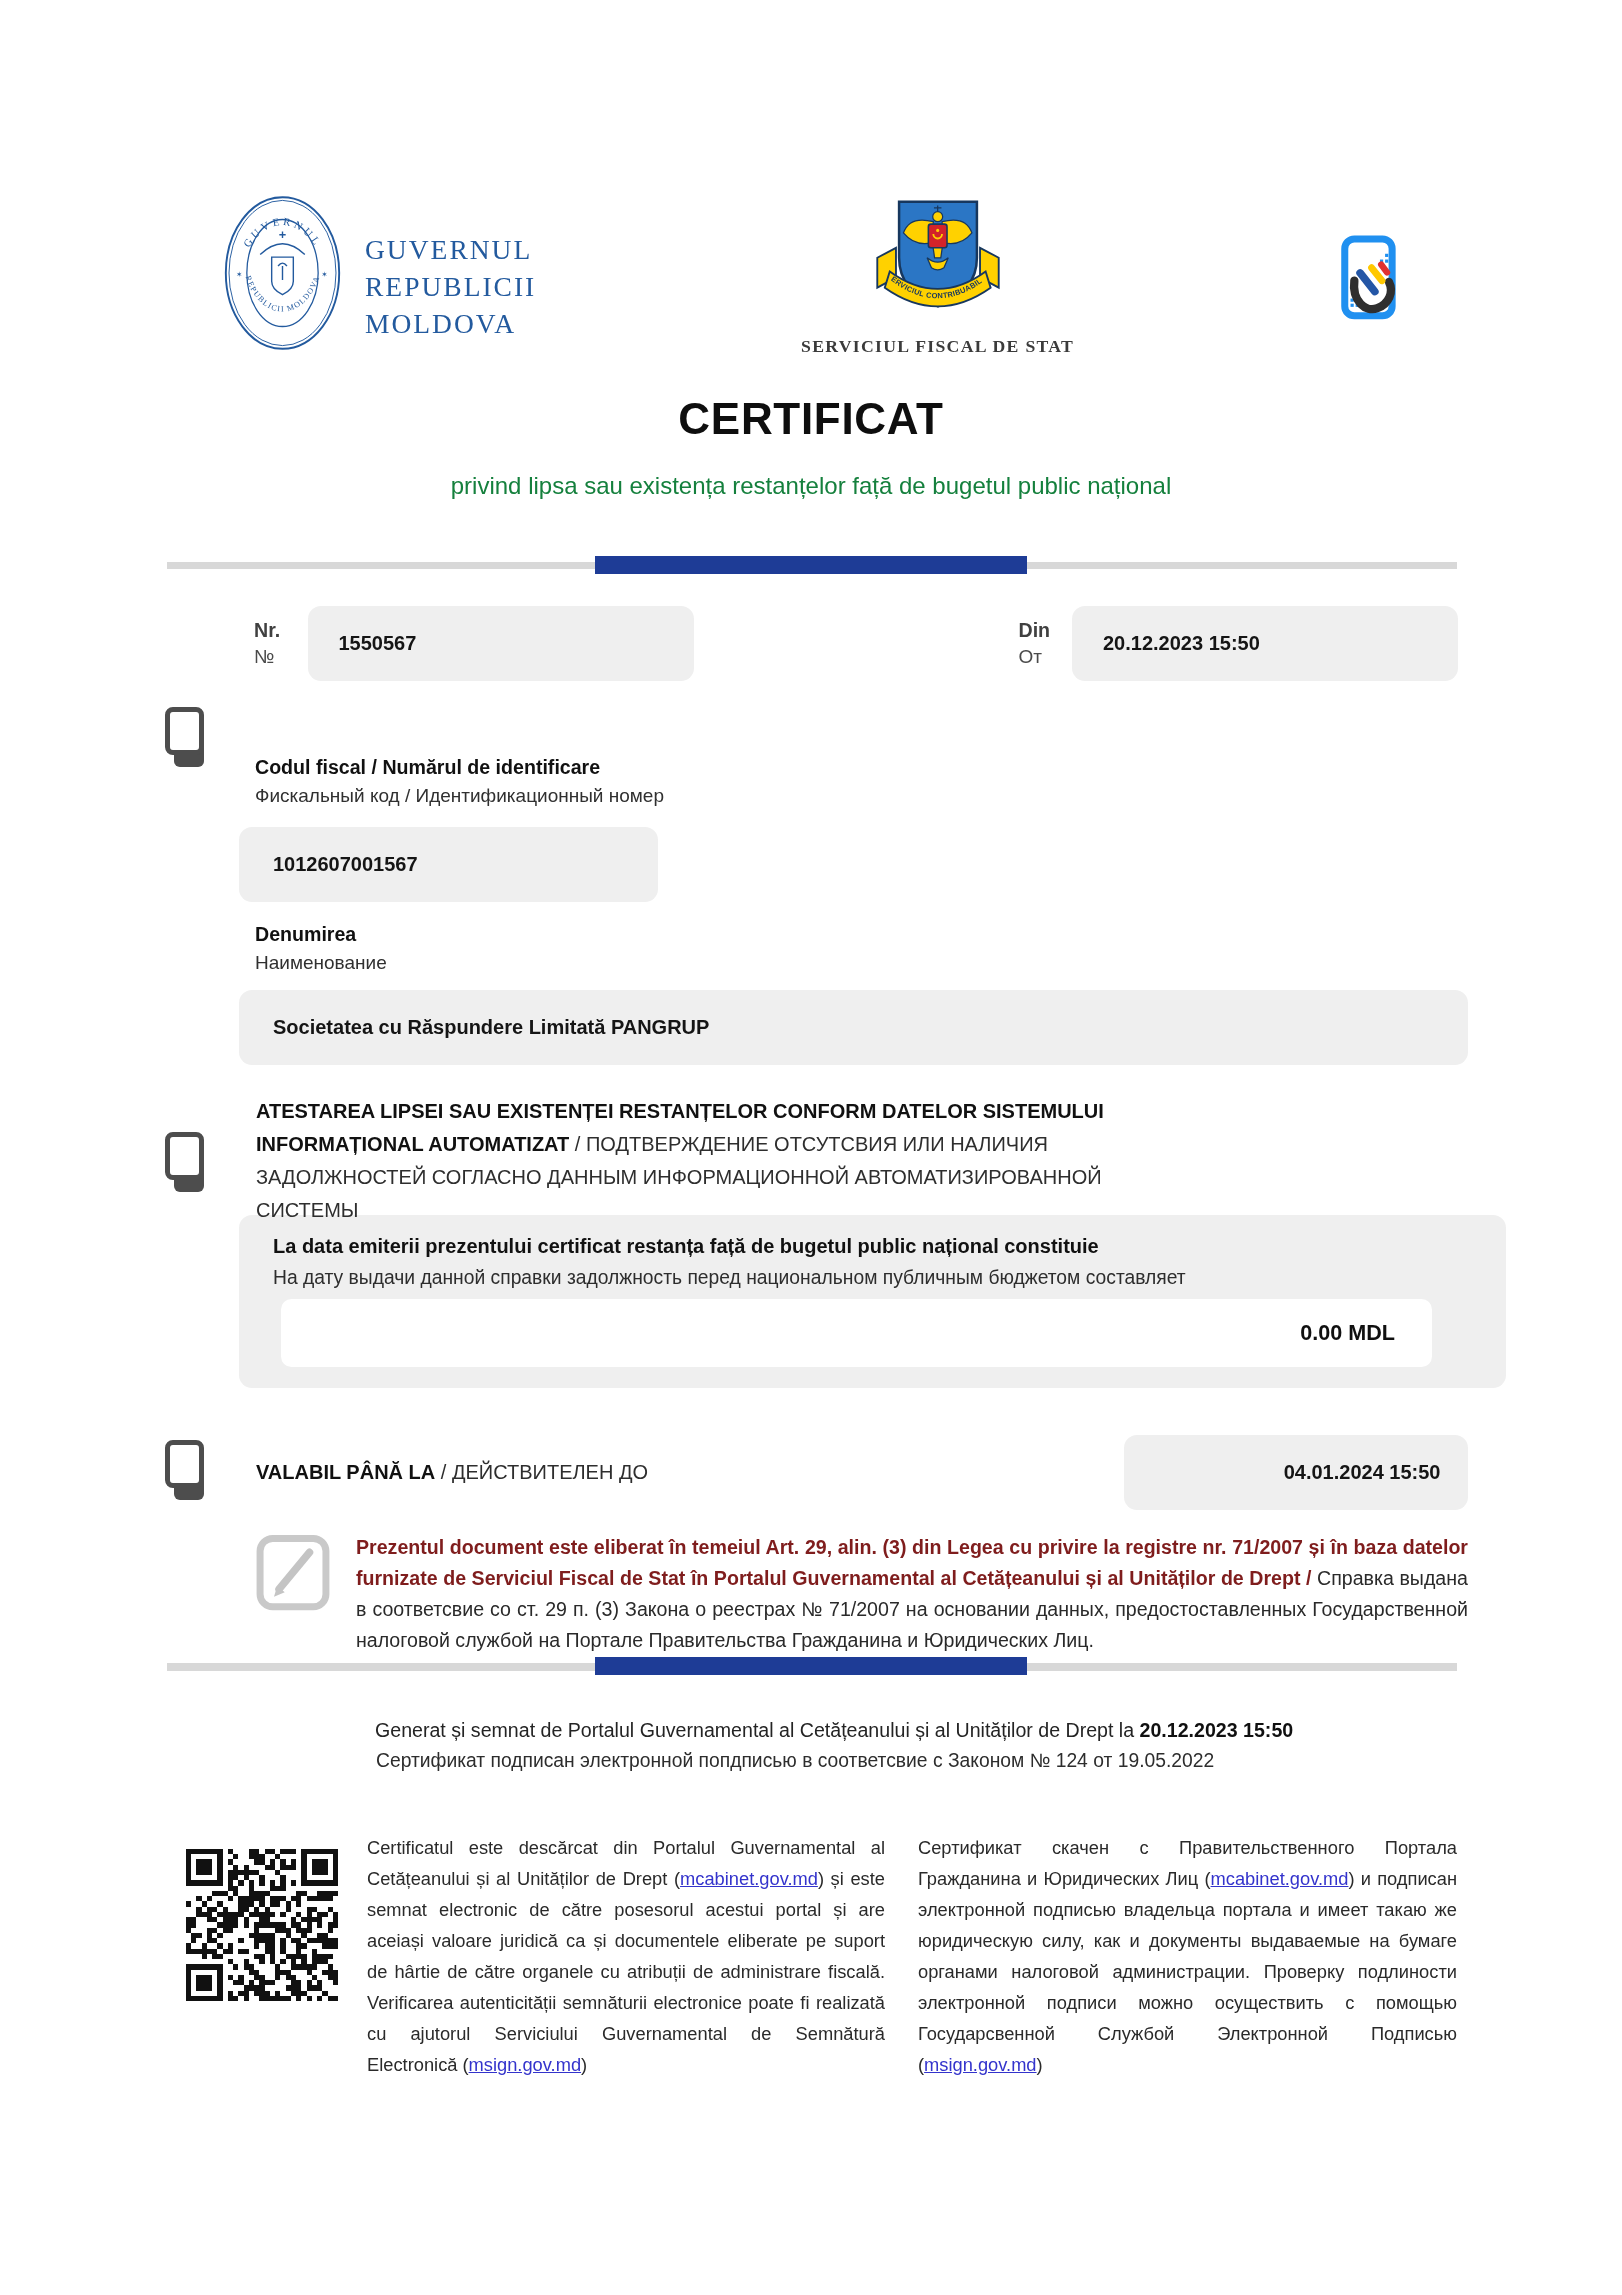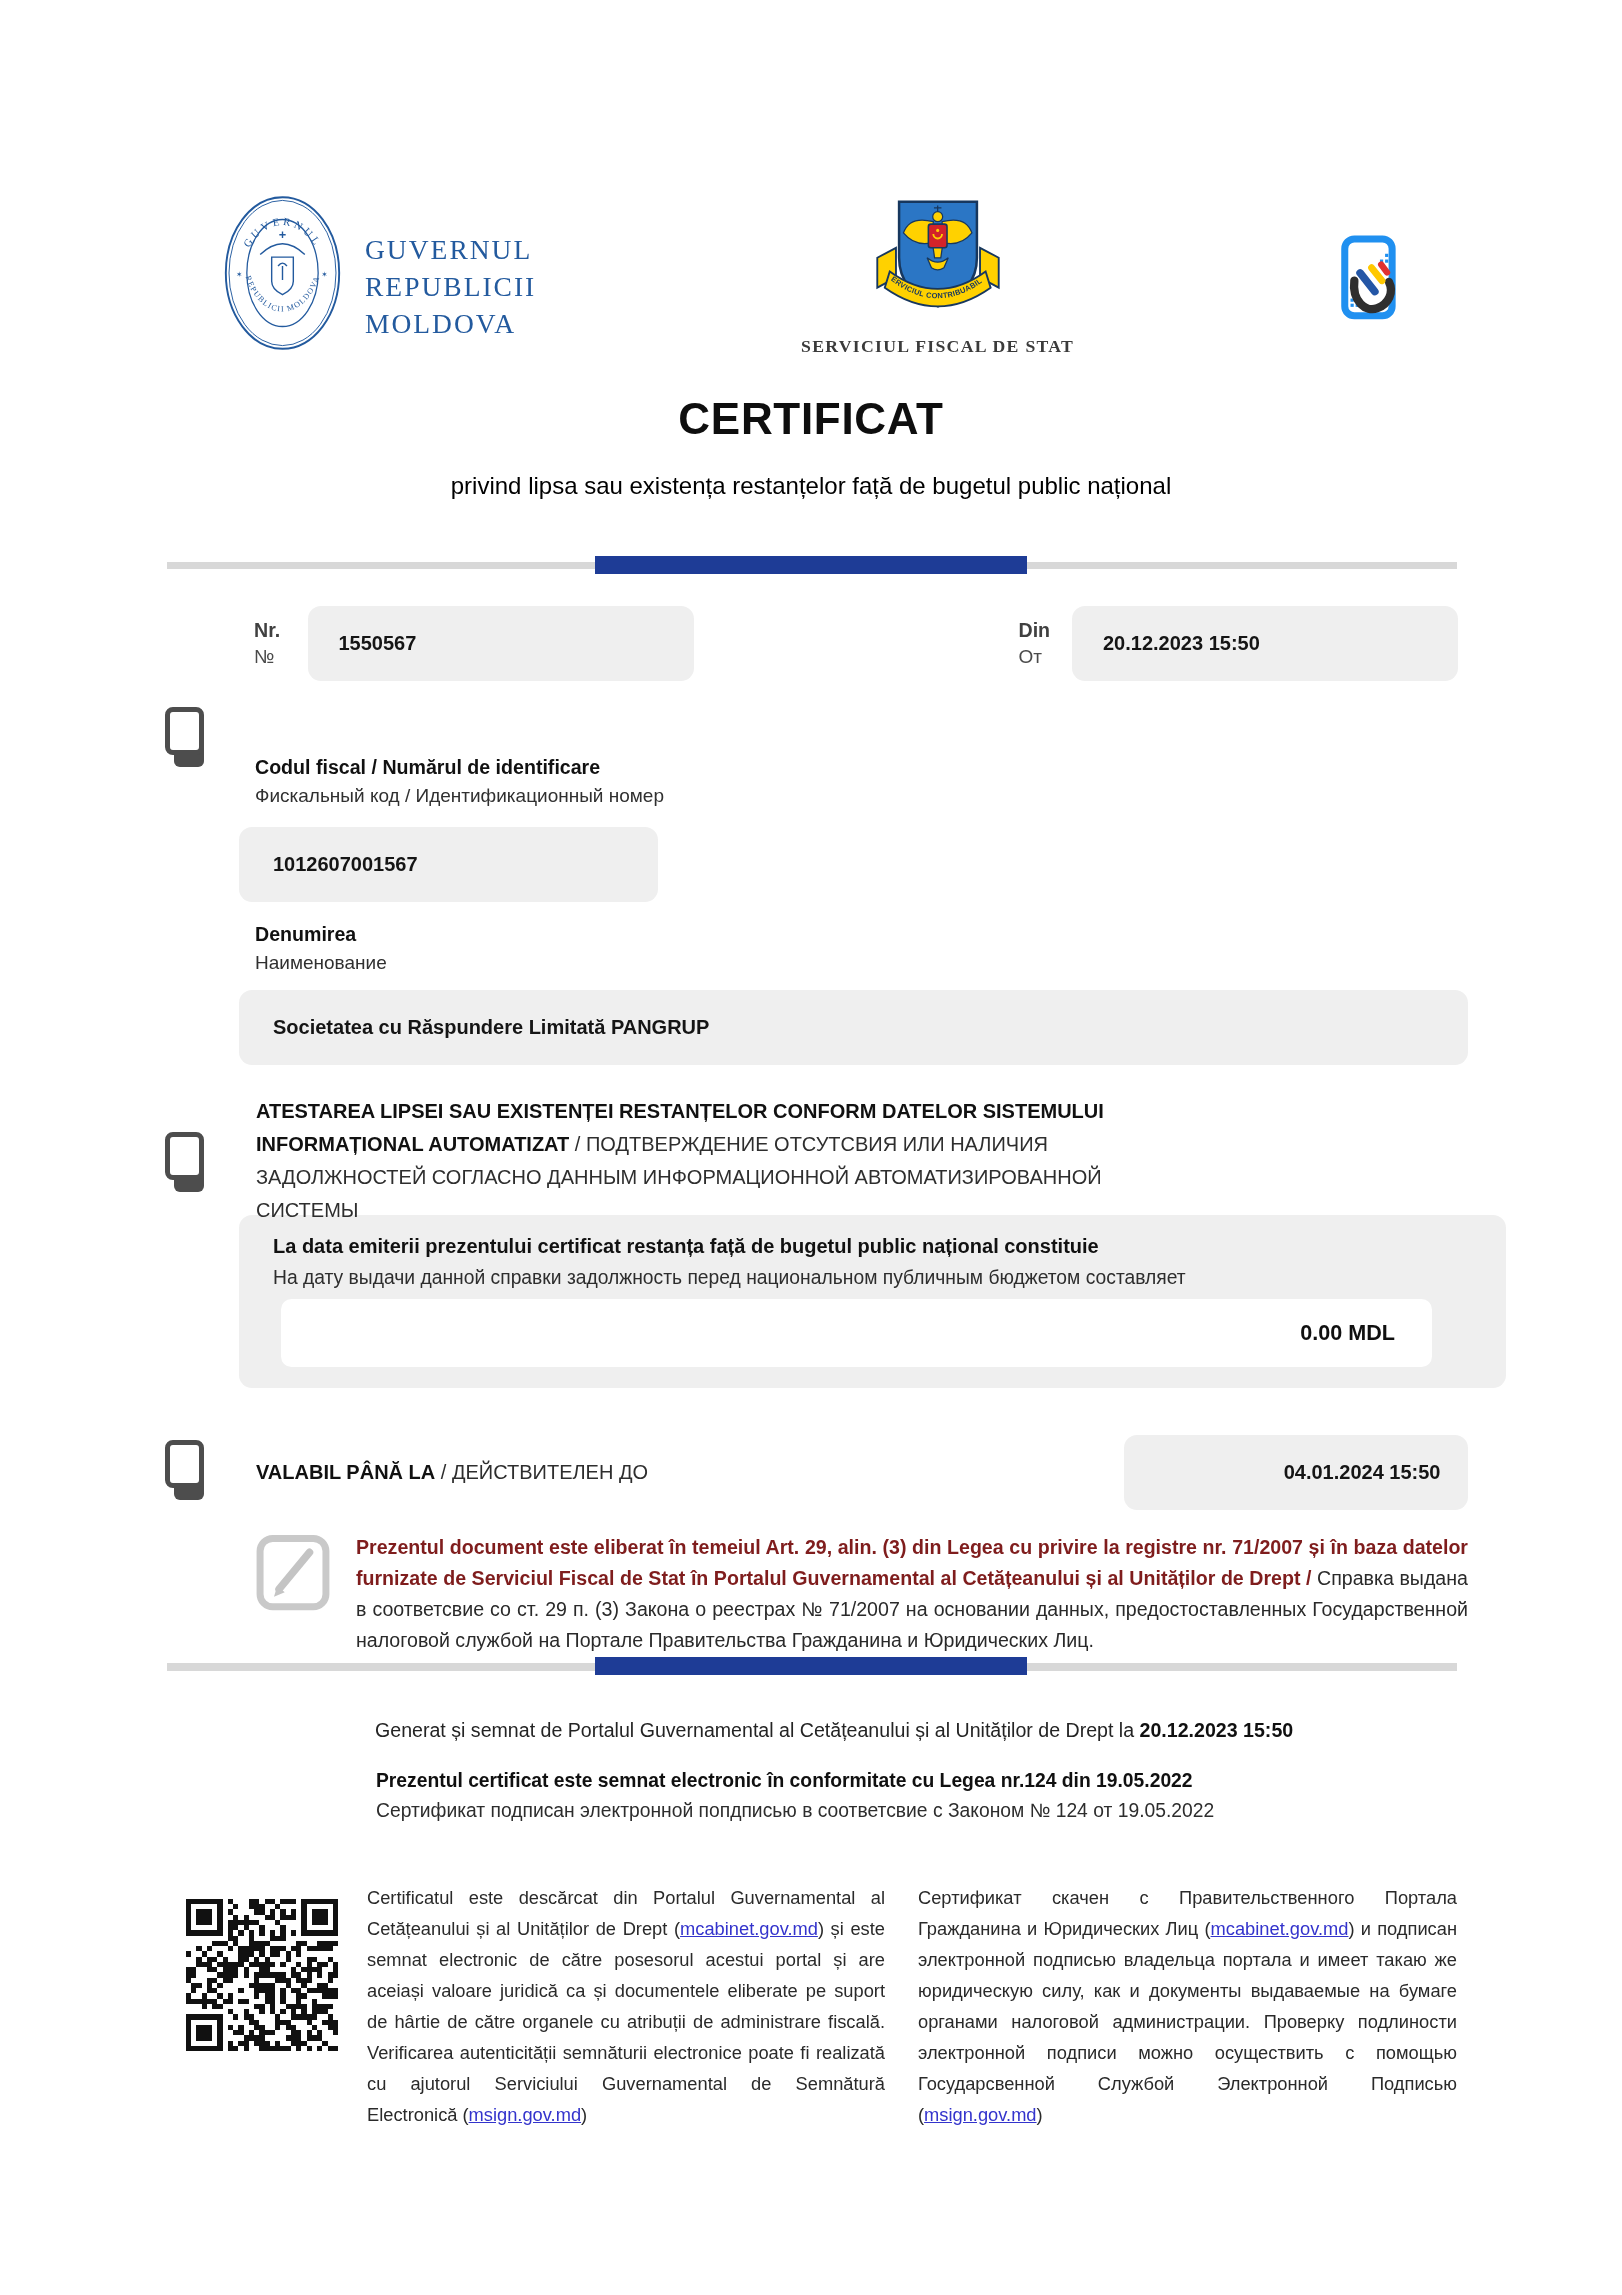--- a/index.html
+++ b/index.html
@@ -24,21 +24,21 @@
   .sfs-logo{text-align:center;margin-top:5.2px;width:281px;}
   .sfs-caption{margin-top:3.9px;font-family:"Liberation Serif",serif;font-weight:700;
                font-size:17.7px;letter-spacing:1.3px;color:#3B3B3B;white-space:nowrap;}
   .mcab-logo{display:flex;margin-top:41px;}
   .mcab-text{margin-left:9.2px;}
   .mcab-name{font-size:41px;font-weight:700;color:var(--mcab-blue);line-height:43px;letter-spacing:-0.7px;}
   .mcab-tag{font-size:10.8px;font-weight:700;color:#474747;line-height:15.7px;letter-spacing:0.2px;}
 
   
   .title{margin-top:37px;text-align:center;font-size:44px;font-weight:700;letter-spacing:0.7px;color:#0E0E0E;}
-  .subtitle{margin-top:27.5px;text-align:center;font-size:24px;color:#000000;}
+  .subtitle{margin-top:27.5px;text-align:center;font-size:24px;color:#15803d;}
 
   
   .divider{position:relative;height:19.6px;margin-top:56px;}
   .divider .line{position:absolute;left:167px;right:165px;top:6.5px;height:7.2px;background:var(--divider-gray);}
   .divider .accent{position:absolute;left:50%;transform:translateX(-50%);top:0;width:432px;height:18.3px;background:var(--navy);}
   .divider.d2{margin-top:1.3px;}
 
   
   .gbox{background:var(--box-gray);border-radius:13px;height:75px;display:flex;align-items:center;
         font-size:20px;font-weight:700;color:#151515;}
@@ -284,21 +284,20 @@
   </div>
 
   <div class="divider d2">
     <div class="line"></div>
     <div class="accent"></div>
   </div>
 
   <div class="gen-line">
     <span>Generat și semnat de Portalul Guvernamental al Cetățeanului și al Unităților de Drept la </span><span class="b">20.12.2023 15:50</span>
   </div>
-  <div class="law-ro">Prezentul certificat este semnat electronic în conformitate cu Legea nr.124 din 19.05.2022</div>
   <div class="law-ru">Сертификат подписан электронной попдписью в соответсвие с Законом № 124 от 19.05.2022</div>
 
   <div class="footer">
     <div class="qr" id="qr"><svg viewBox="0 0 232 232" width="152" height="152" fill="#111" shape-rendering="crispEdges">
           <rect x="0" y="0" width="8" height="8"></rect>
           <rect x="8" y="0" width="8" height="8"></rect>
           <rect x="16" y="0" width="8" height="8"></rect>
           <rect x="24" y="0" width="8" height="8"></rect>
           <rect x="32" y="0" width="8" height="8"></rect>
           <rect x="40" y="0" width="8" height="8"></rect>

